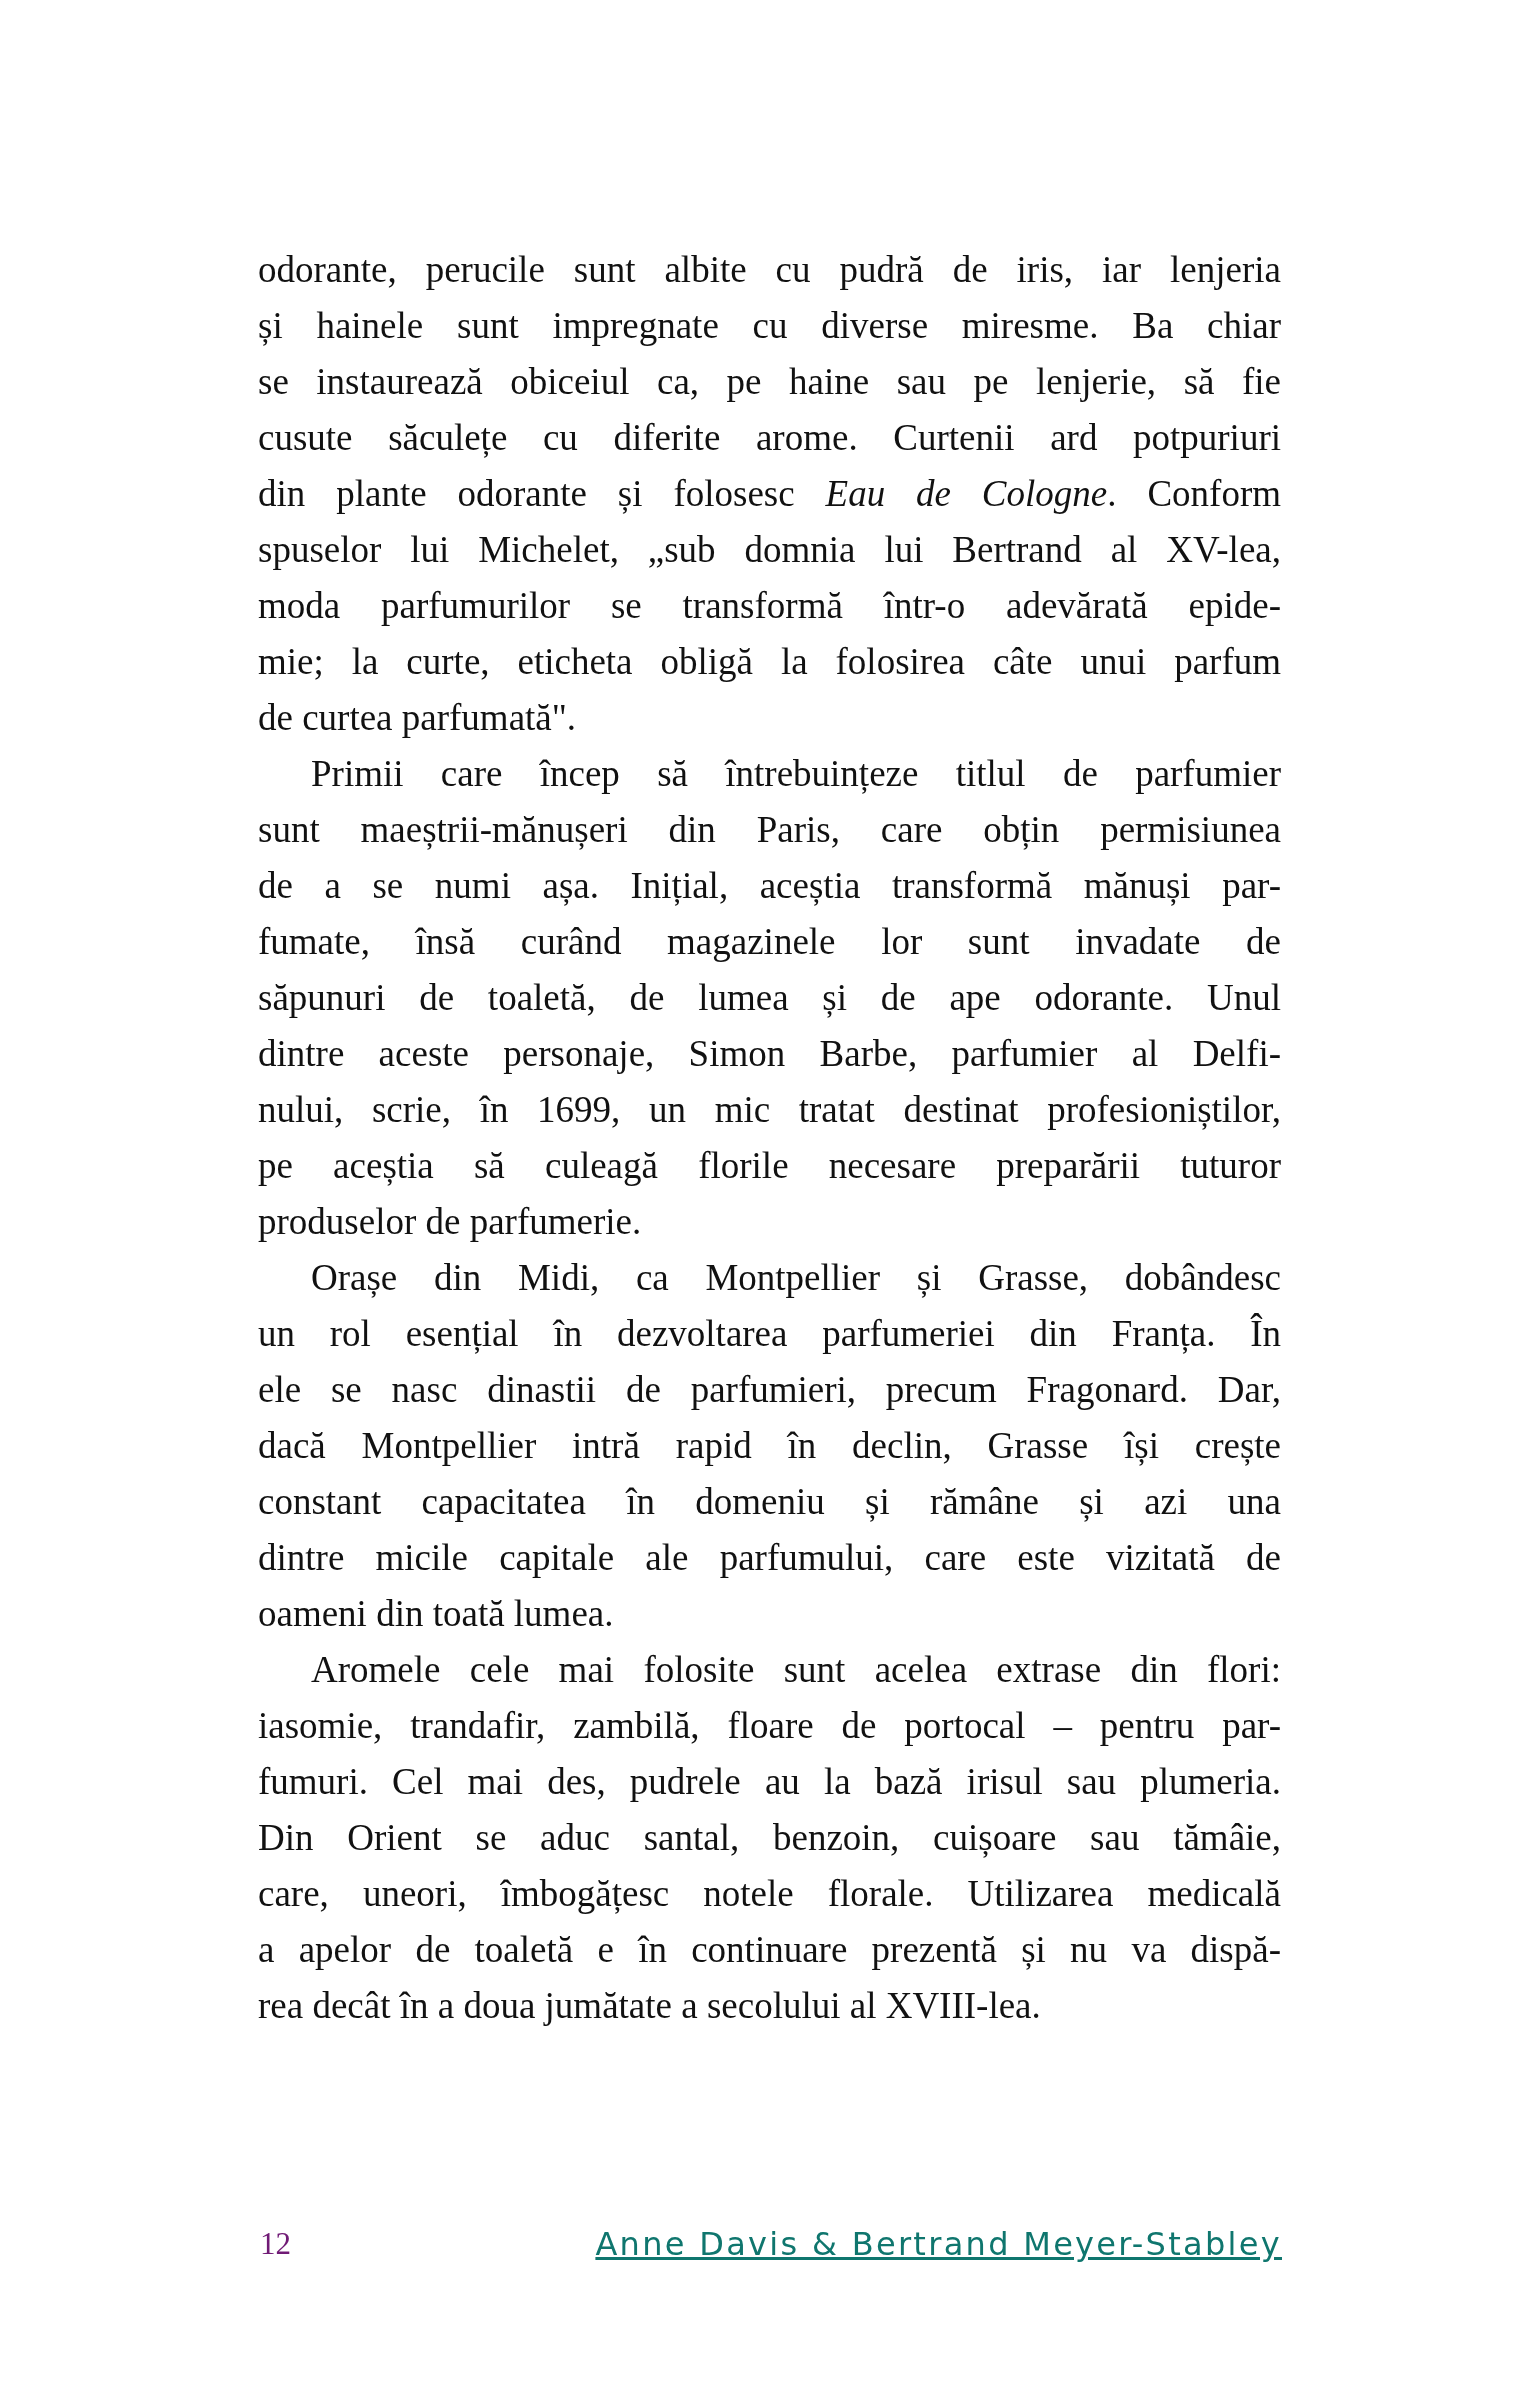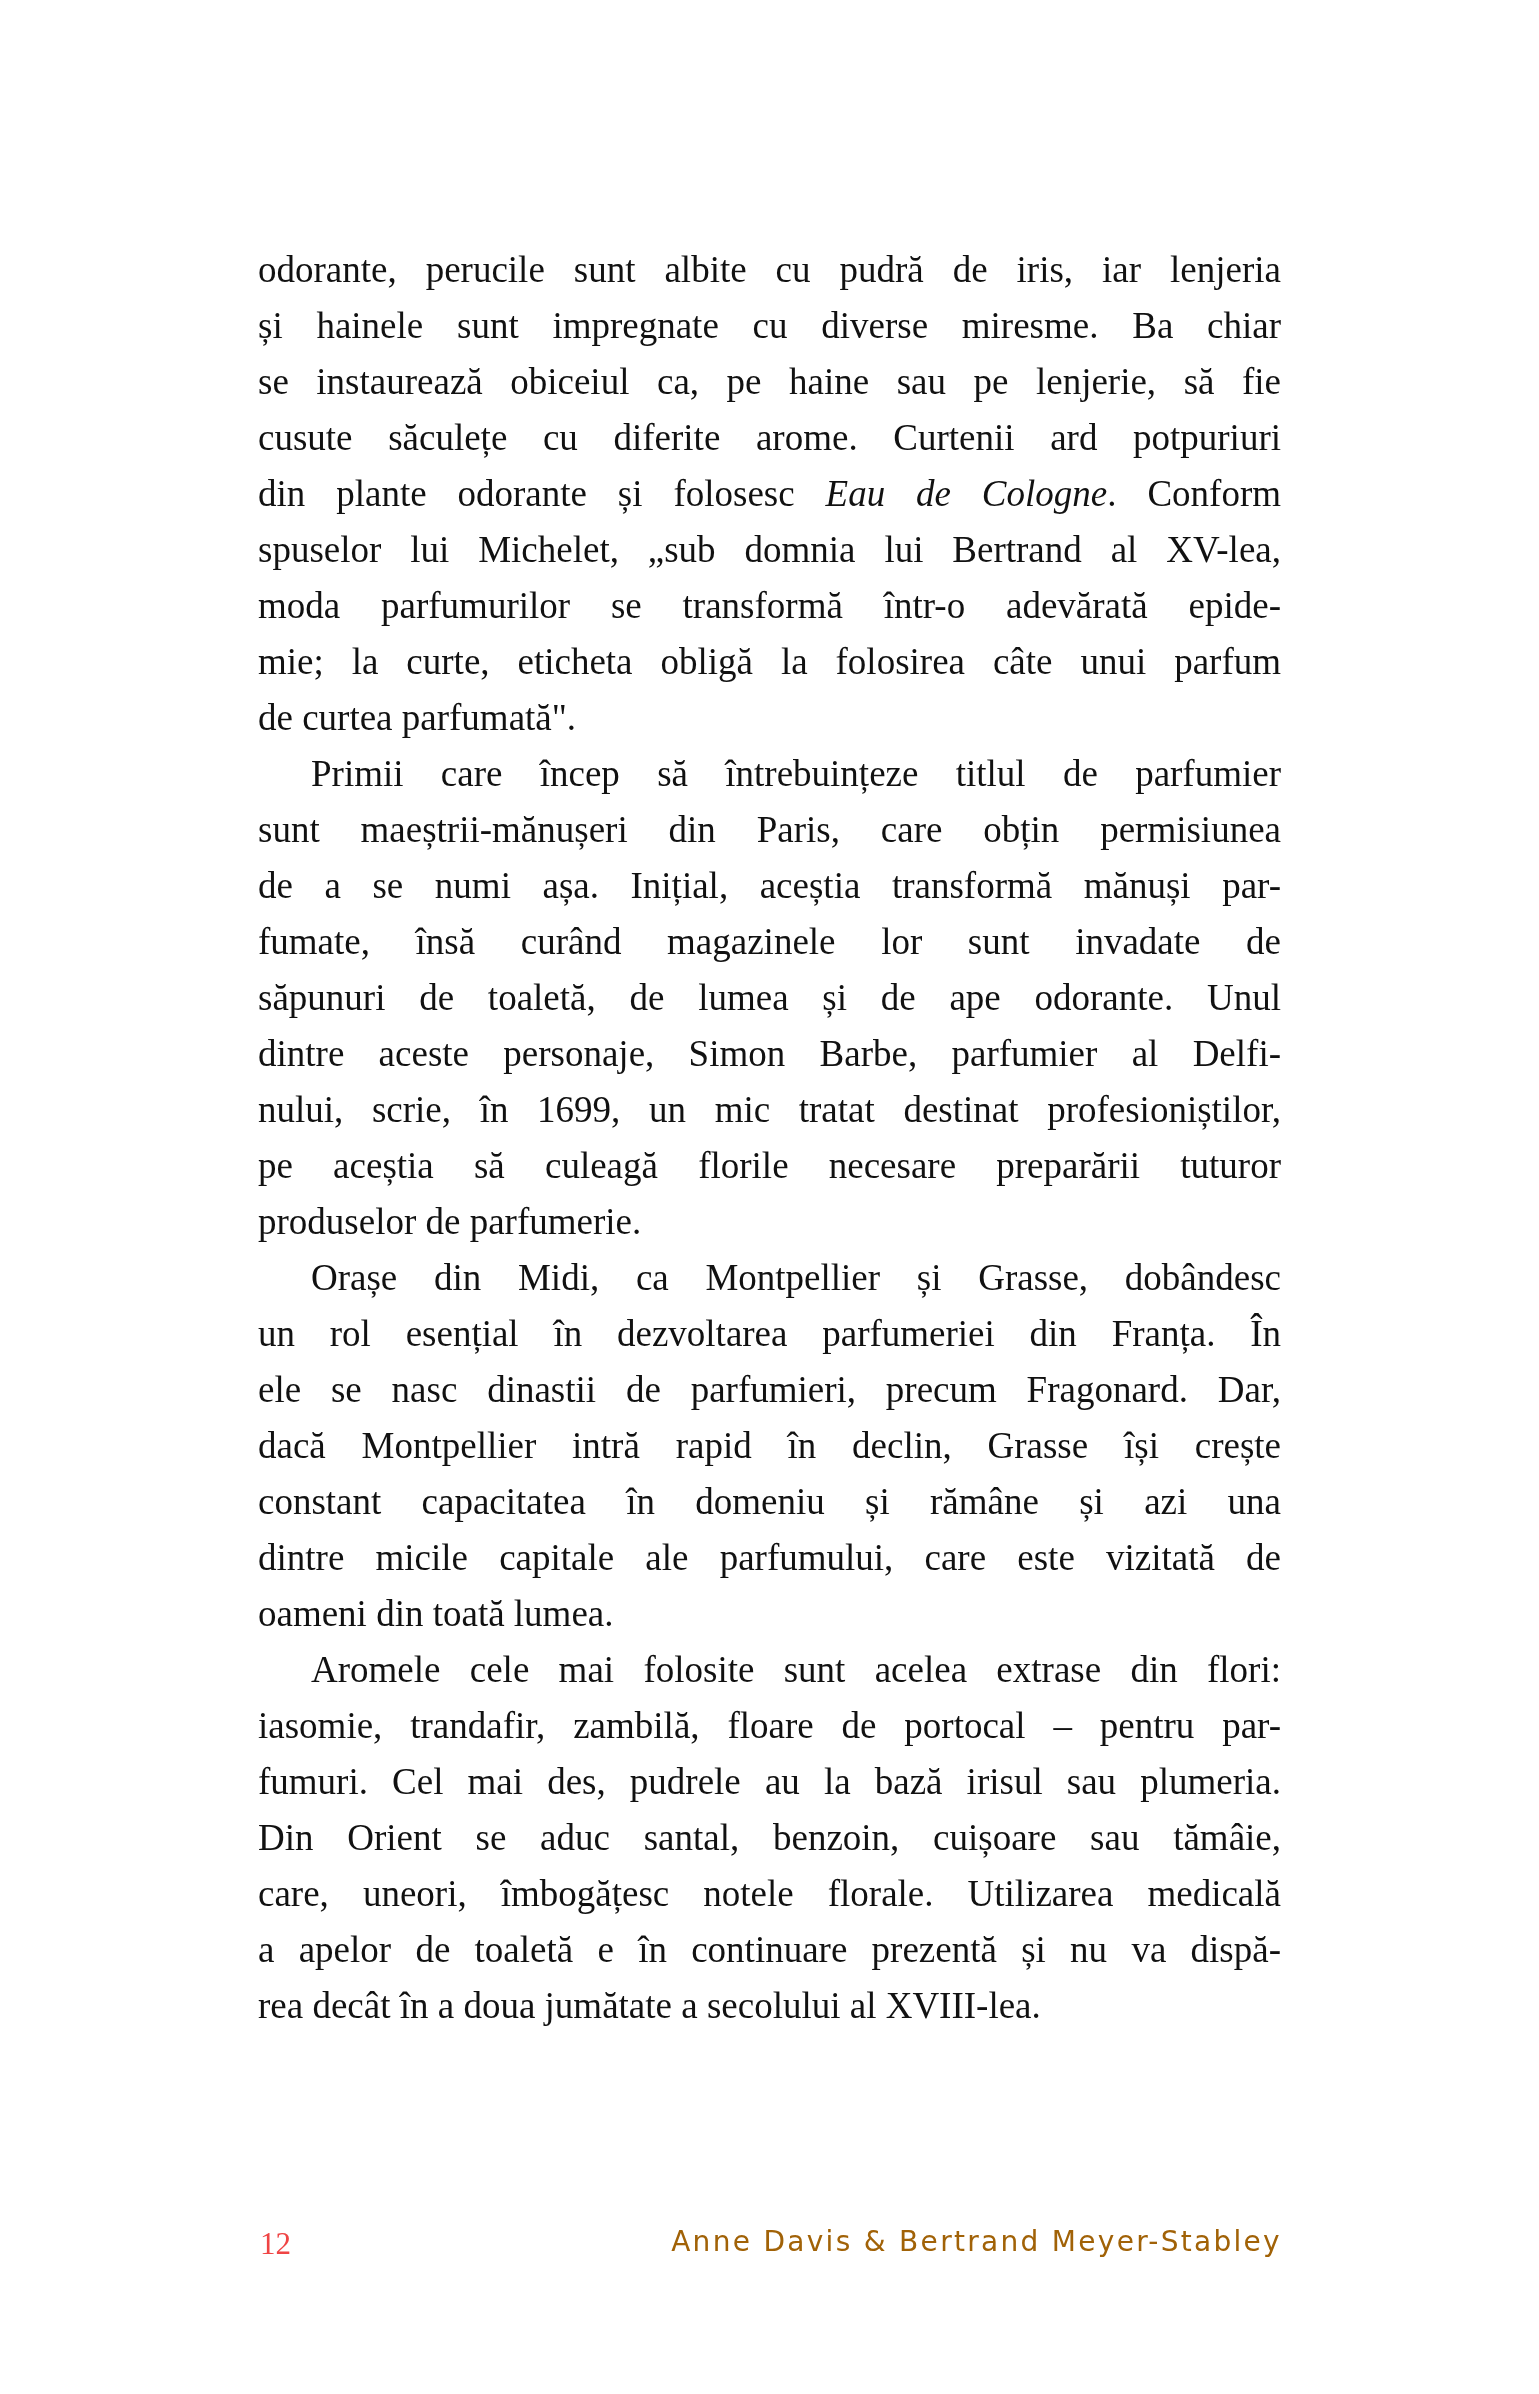--- a/index.html
+++ b/index.html
@@ -46,31 +46,32 @@
     }
     .line em {
       font-style: italic;
     }
     .footer-page-number {
       position: absolute;
       left: 260px;
       top: 2226px;
       font-family: "Liberation Serif", "DejaVu Serif", serif;
       font-size: 31px;
-      color: #ef4444;
+      color: #701a75;
     }
     .footer-author {
       position: absolute;
       right: 257px;
       top: 2225px;
       font-family: "DejaVu Sans", "Liberation Sans", sans-serif;
-      font-size: 28px;
+      font-size: 32px;
       letter-spacing: 2.3px;
-      color: #a16207;
+      color: #0f766e;
       white-space: nowrap;
+      text-decoration: underline;
     }
   </style>
 </head>
 <body>
 
 <div class="page">
   <div class="text-block" id="text-block">
       <div>
         <span class="line"><span>odorante, perucile sunt albite cu pudră de iris, iar lenjeria</span></span>
         <span class="line"><span>și hainele sunt impregnate cu diverse miresme. Ba chiar</span></span>

